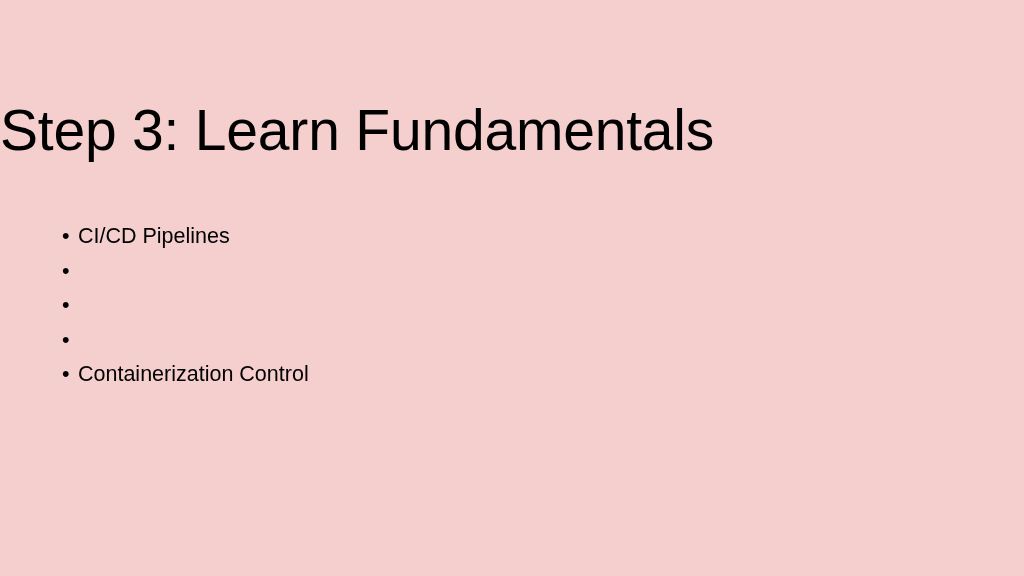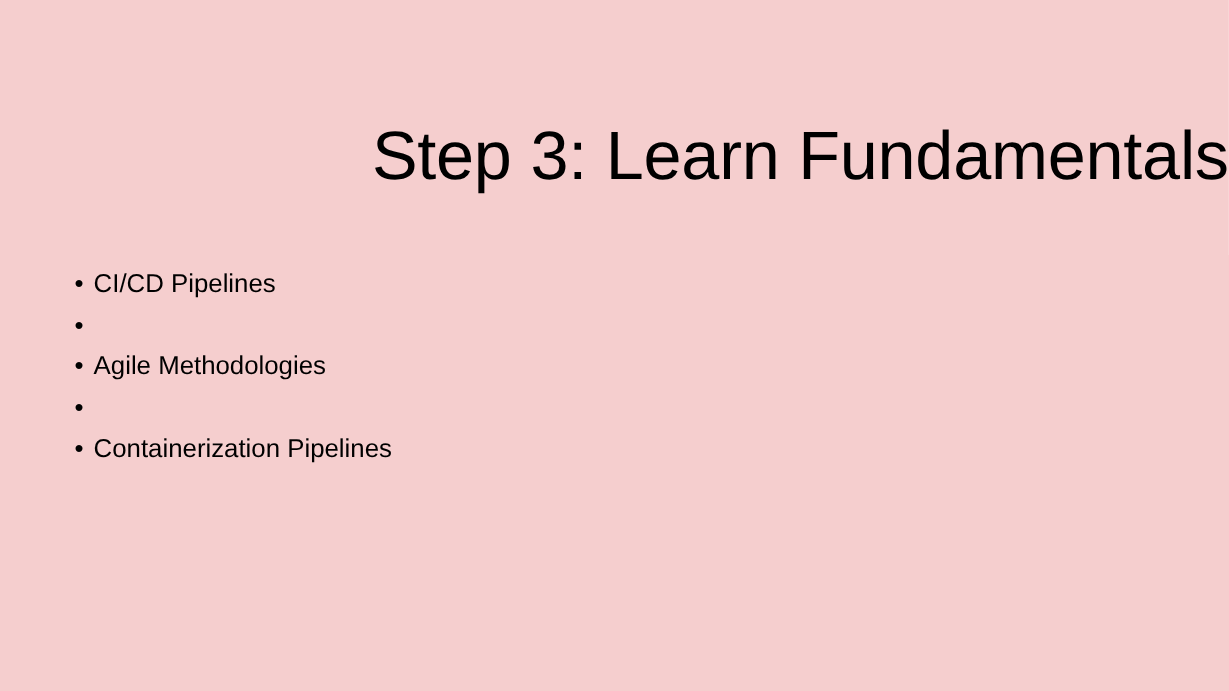--- a/index.html
+++ b/index.html
@@ -20,21 +20,21 @@
     background: #f5cece;
     box-sizing: border-box;
     overflow: hidden;
   }
 
   .slide-title {
     position: absolute;
     left: 0;
     top: 58px;
     width: 1024px;
-    text-align: right;
+    text-align: left;
     font-family: "Liberation Sans", "DejaVu Sans", sans-serif;
     font-size: 57px;
     font-weight: 400;
     line-height: 68px;
     letter-spacing: -0.2px;
     color: #000000;
     white-space: nowrap;
   }
 
   .body-list {
@@ -84,27 +84,26 @@
       <span class="bullet-glyph">•</span>
       <span class="bullet-text">CI/CD Pipelines</span>
     </li>
 
     <li class="body-list-item">
       <span class="bullet-glyph">•</span>
     </li>
 
     <li class="body-list-item">
       <span class="bullet-glyph">•</span>
-      <span class="bullet-text">Agile Methodologies</span>
     </li>
 
     <li class="body-list-item">
       <span class="bullet-glyph">•</span>
     </li>
 
     <li class="body-list-item">
       <span class="bullet-glyph">•</span>
-      <span class="bullet-text">Containerization Pipelines</span>
+      <span class="bullet-text">Containerization Control</span>
     </li>
 
   </ul>
 
 </div>
 
 </body></html>

